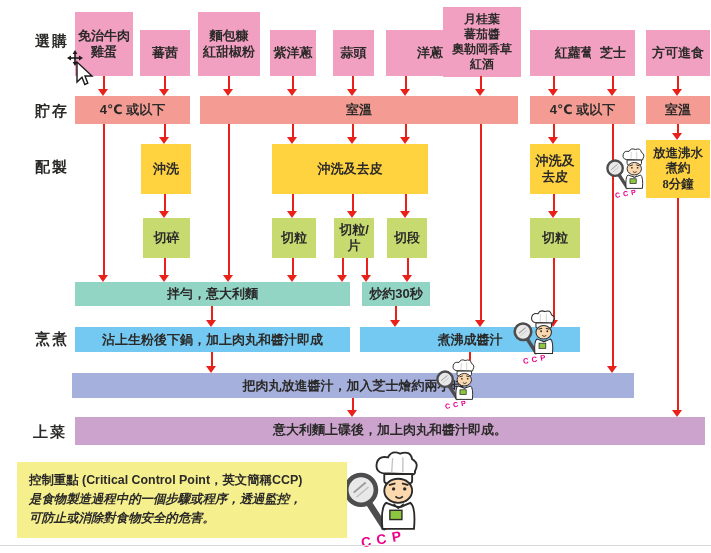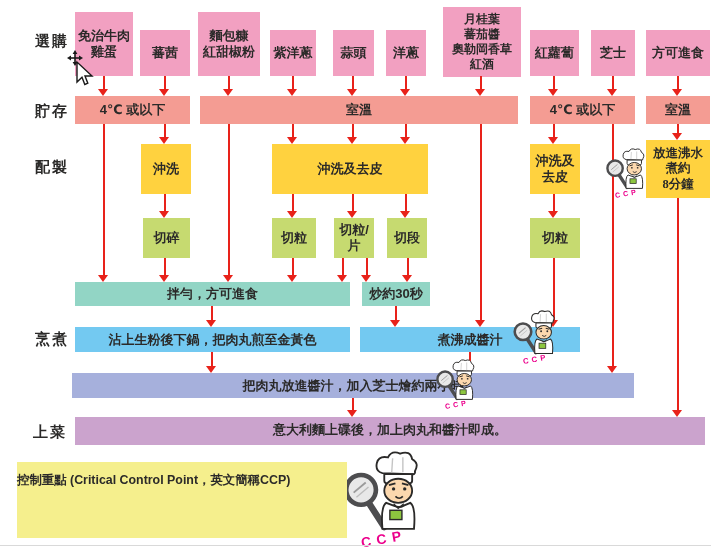--- a/index.html
+++ b/index.html
@@ -65,26 +65,26 @@
   <div class="rowlab" style="left:35px;top:330px;">烹煮</div>
   <div class="rowlab" style="left:33px;top:423px;">上菜</div>
 
   <div class="bx ing" style="left:75px;top:12px;width:58px;height:64px;">免治牛肉
 雞蛋</div>
   <div class="bx ing" style="left:198px;top:12px;width:62px;height:64px;">麵包糠
 紅甜椒粉</div>
   <div class="bx ing" style="left:140px;top:30px;width:50px;height:46px;">蕃茜</div>
   <div class="bx ing" style="left:270px;top:30px;width:46px;height:46px;">紫洋蔥</div>
   <div class="bx ing" style="left:333px;top:30px;width:41px;height:46px;">蒜頭</div>
-  <div class="bx ing" style="left:386px;top:30px;width:40px;height:46px;">洋蔥</div>
+  <div class="bx ing" style="left:386px;top:30px;width:40px;height:46px;padding-left:24px;">洋蔥</div>
   <div class="bx ing" style="left:443px;top:7px;width:78px;height:70px;font-size:12px;line-height:1.25;">月桂葉
 蕃茄醬
 奧勒岡香草
 紅酒</div>
-  <div class="bx ing" style="left:530px;top:30px;width:49px;height:46px;">紅蘿蔔</div>
+  <div class="bx ing" style="left:530px;top:30px;width:49px;height:46px;padding-left:20px;">紅蘿蔔</div>
   <div class="bx ing" style="left:591px;top:30px;width:44px;height:46px;">芝士</div>
   <div class="bx ing" style="left:646px;top:30px;width:64px;height:46px;">方可進食</div>
 
   <div class="bx sto" style="left:75px;top:96px;width:115px;height:28px;">4℃ 或以下</div>
   <div class="bx sto" style="left:200px;top:96px;width:318px;height:28px;">室溫</div>
   <div class="bx sto" style="left:530px;top:96px;width:105px;height:28px;">4℃ 或以下</div>
   <div class="bx sto" style="left:646px;top:96px;width:64px;height:28px;">室溫</div>
 
   <div class="bx pre" style="left:141px;top:144px;width:50px;height:50px;">沖洗</div>
   <div class="bx pre" style="left:272px;top:144px;width:156px;height:50px;">沖洗及去皮</div>
@@ -94,24 +94,24 @@
 煮約
 8分鐘</div>
 
   <div class="bx cut" style="left:143px;top:218px;width:47px;height:40px;">切碎</div>
   <div class="bx cut" style="left:272px;top:218px;width:44px;height:40px;">切粒</div>
   <div class="bx cut" style="left:334px;top:218px;width:40px;height:40px;">切粒/
 片</div>
   <div class="bx cut" style="left:387px;top:218px;width:40px;height:40px;">切段</div>
   <div class="bx cut" style="left:530px;top:218px;width:50px;height:40px;">切粒</div>
 
-  <div class="bx mix" style="left:75px;top:282px;width:275px;height:24px;">拌勻，方可進食</div>
+  <div class="bx mix" style="left:75px;top:282px;width:275px;height:24px;">拌勻，意大利麵</div>
   <div class="bx mix" style="left:362px;top:282px;width:68px;height:24px;">炒約30秒</div>
 
-  <div class="bx cok" style="left:75px;top:327px;width:275px;height:25px;">沾上生粉後下鍋，把肉丸煎至金黃色</div>
+  <div class="bx cok" style="left:75px;top:327px;width:275px;height:25px;">沾上生粉後下鍋，加上肉丸和醬汁即成</div>
   <div class="bx cok" style="left:360px;top:327px;width:220px;height:25px;padding-right:0;justify-content:center;">煮沸成醬汁</div>
 
   <div class="bx bra" style="left:72px;top:373px;width:562px;height:25px;">把肉丸放進醬汁，加入芝士燴約兩小時</div>
 
   <div class="bx srv" style="left:75px;top:417px;width:630px;height:28px;">意大利麵上碟後，加上肉丸和醬汁即成。</div>
 
   <div id="flow-layer">
       <div class="vl" style="left: 103px; top: 76px; height: 15px;"></div>
       <div class="ah" style="left: 98px; top: 89px;"></div>
       <div class="vl" style="left: 164px; top: 76px; height: 15px;"></div>
@@ -194,22 +194,24 @@
   <svg class="chef" style="left:512px;top:309px;" width="52" height="58" viewBox="0 0 100 112">
       <use href="#chef-icon"></use>
     </svg>
   <svg class="chef" style="left:435px;top:358px;" width="48" height="54" viewBox="0 0 100 112">
       <use href="#chef-icon"></use>
     </svg>
   <svg class="chef" style="left:340px;top:449px;" width="96" height="104" viewBox="0 0 100 112">
       <use href="#chef-icon"></use>
     </svg>
 
-  <div class="note" style="left:17px;top:462px;width:330px;height:76px;padding:9px 0;box-sizing:border-box;">
+  <div class="note" style="left:17px;top:462px;width:330px;height:76px;padding:9px 12px;box-sizing:border-box;">
     <div class="hd">控制重點 (Critical Control Point，英文簡稱CCP)</div>
+    <div class="it" style="white-space:pre-line;">是食物製造過程中的一個步驟或程序，透過監控，
+可防止或消除對食物安全的危害。</div>
   </div>
 
   <div class="divider"></div>
 
   <svg style="position:absolute;left:66px;top:50px;" width="28" height="36" viewBox="0 0 28 36">
     <g stroke="#1a1a1a" stroke-width="1.6">
       <line x1="9" y1="3" x2="9" y2="13"></line>
       <line x1="4" y1="8" x2="14" y2="8"></line>
     </g>
     <path d="M9 0 L6.6 4 L11.4 4 Z" fill="#1a1a1a"></path>

